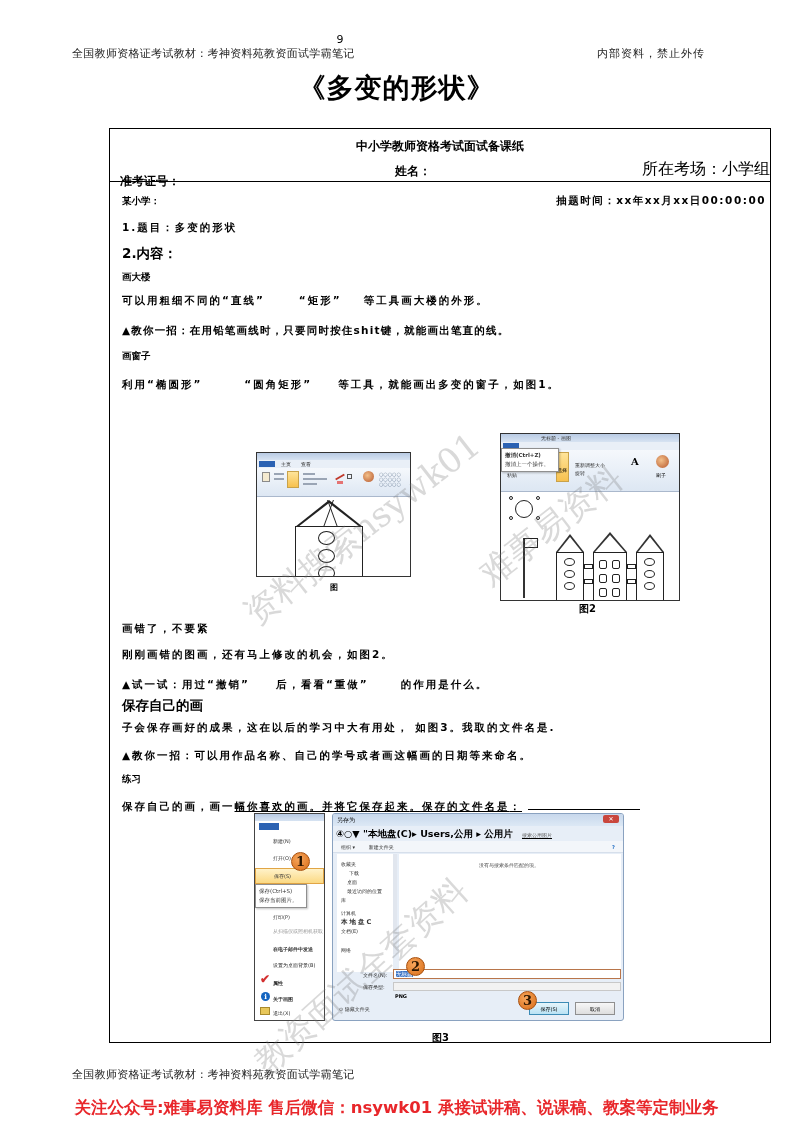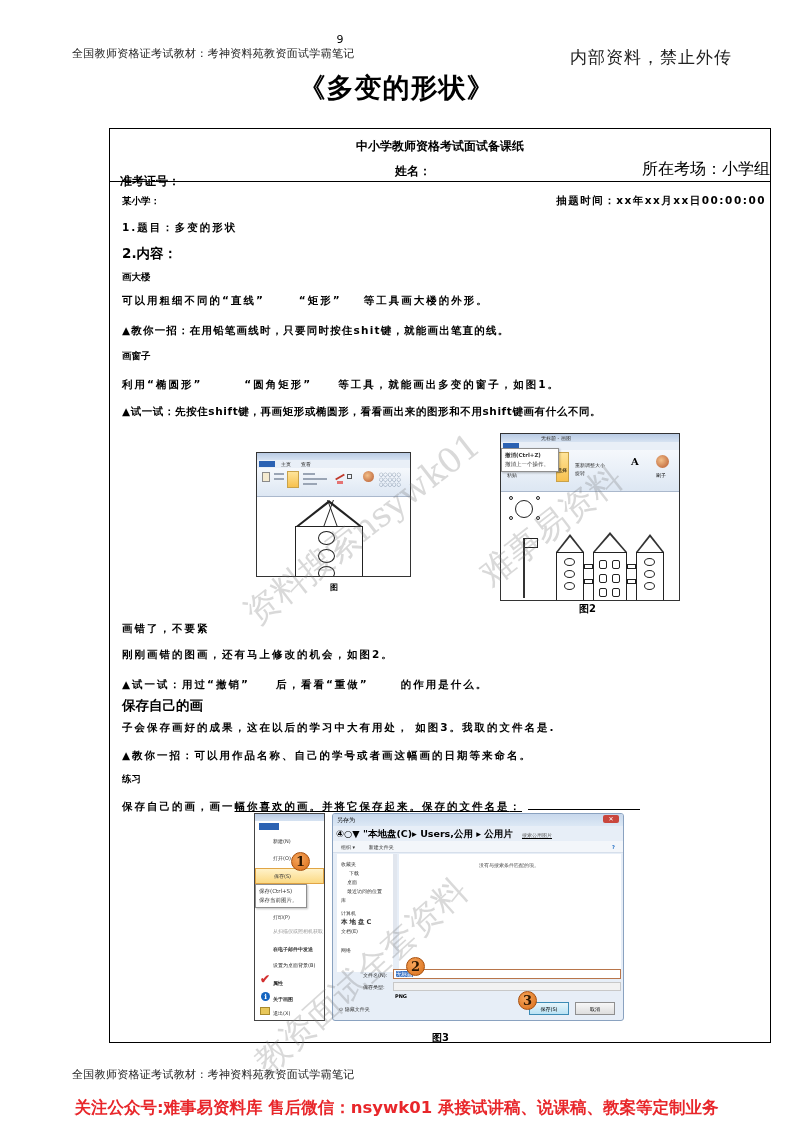--- a/index.html
+++ b/index.html
@@ -1,21 +1,21 @@
 <!DOCTYPE html>
 <html><head>
 <meta charset="utf-8">
 <style>
   * { box-sizing: border-box; margin: 0; padding: 0; }
   html, body { width: 793px; height: 1122px; background: #ffffff; overflow: hidden; }
   body { position: relative; font-family: "DejaVu Serif", "Liberation Serif", serif; color: #000; }
 
   .page-number { position: absolute; top: 33px; left: 0; width: 680px; text-align: center; font-size: 11px; font-family: "DejaVu Sans", sans-serif; }
   .running-header-left { position: absolute; top: 46px; left: 72px; font-size: 11px; color: #222; letter-spacing: 0.3px; }
-  .running-header-right { position: absolute; top: 46px; left: 570px; font-size: 17px; color: #222; letter-spacing: 1px; }
+  .running-header-right { position: absolute; top: 46px; left: 597px; font-size: 11px; color: #222; letter-spacing: 1px; }
   .doc-title { position: absolute; top: 70px; left: 0; width: 793px; text-align: center; font-size: 27px; font-weight: bold; font-family: "DejaVu Serif", serif; letter-spacing: 1px; }
 
   .sheet { position: absolute; left: 65px; top: 128px; width: 662px; height: 915px; border: 1.2px solid #000; margin-left: 44px; }
   .sheet-header { position: absolute; left: 0; top: 0; width: 100%; height: 53px; border-bottom: 1.2px solid #000; }
   .sheet-title { position: absolute; top: 9px; left: 0; width: 100%; text-align: center; font-size: 12px; font-weight: bold; font-family: "DejaVu Sans", sans-serif; }
   .hdr-admit { position: absolute; left: 10px; top: 44px; font-size: 12px; font-weight: bold; font-family: "DejaVu Sans", sans-serif; }
   .hdr-name { position: absolute; left: 285px; top: 34px; font-size: 12px; font-weight: bold; font-family: "DejaVu Sans", sans-serif; }
   .hdr-venue { position: absolute; right: 0; top: 30px; font-size: 16px; font-family: "DejaVu Serif", serif; }
 
   .line { position: absolute; left: 12px; font-size: 10.5px; font-weight: bold; font-family: "DejaVu Sans", sans-serif; letter-spacing: 2px; white-space: nowrap; }
@@ -69,21 +69,20 @@
   <div class="line small" style="top:142px;">画大楼</div>
   <div class="line" style="top:165px;">
     <span>可以用粗细不同的“直线”</span><span class="gap" style="width:34px"></span><span>“矩形”</span><span class="gap" style="width:22px"></span><span>等工具画大楼的外形。</span>
   </div>
   <div class="line" style="top:195px; letter-spacing:1.2px;">▲教你一招：在用铅笔画线时，只要同时按住shit键，就能画出笔直的线。</div>
 
   <div class="line small" style="top:221px;">画窗子</div>
   <div class="line" style="top:249px;">
     <span>利用“椭圆形”</span><span class="gap" style="width:42px"></span><span>“圆角矩形”</span><span class="gap" style="width:26px"></span><span>等工具，就能画出多变的窗子，如图1。</span>
   </div>
-  <div class="line" style="top:276px; letter-spacing:0.6px;">▲试一试：先按住shift键，再画矩形或椭圆形，看看画出来的图形和不用shift键画有什么不同。</div>
 
   <div class="win" style="left:146px; top:323px; width:155px; height:125px;">
     <div class="titlebar"></div>
     <div class="tabstrip">
       <div class="filetab"></div>
       <span class="tab" style="left:24px;">主页</span>
       <span class="tab" style="left:44px;">查看</span>
     </div>
     <div class="ribbon" style="height:29px;">
       <div style="position:absolute;left:5px;top:4px;width:8px;height:10px;border:1px solid #8a8a8a;background:#f4ead0;"></div>

